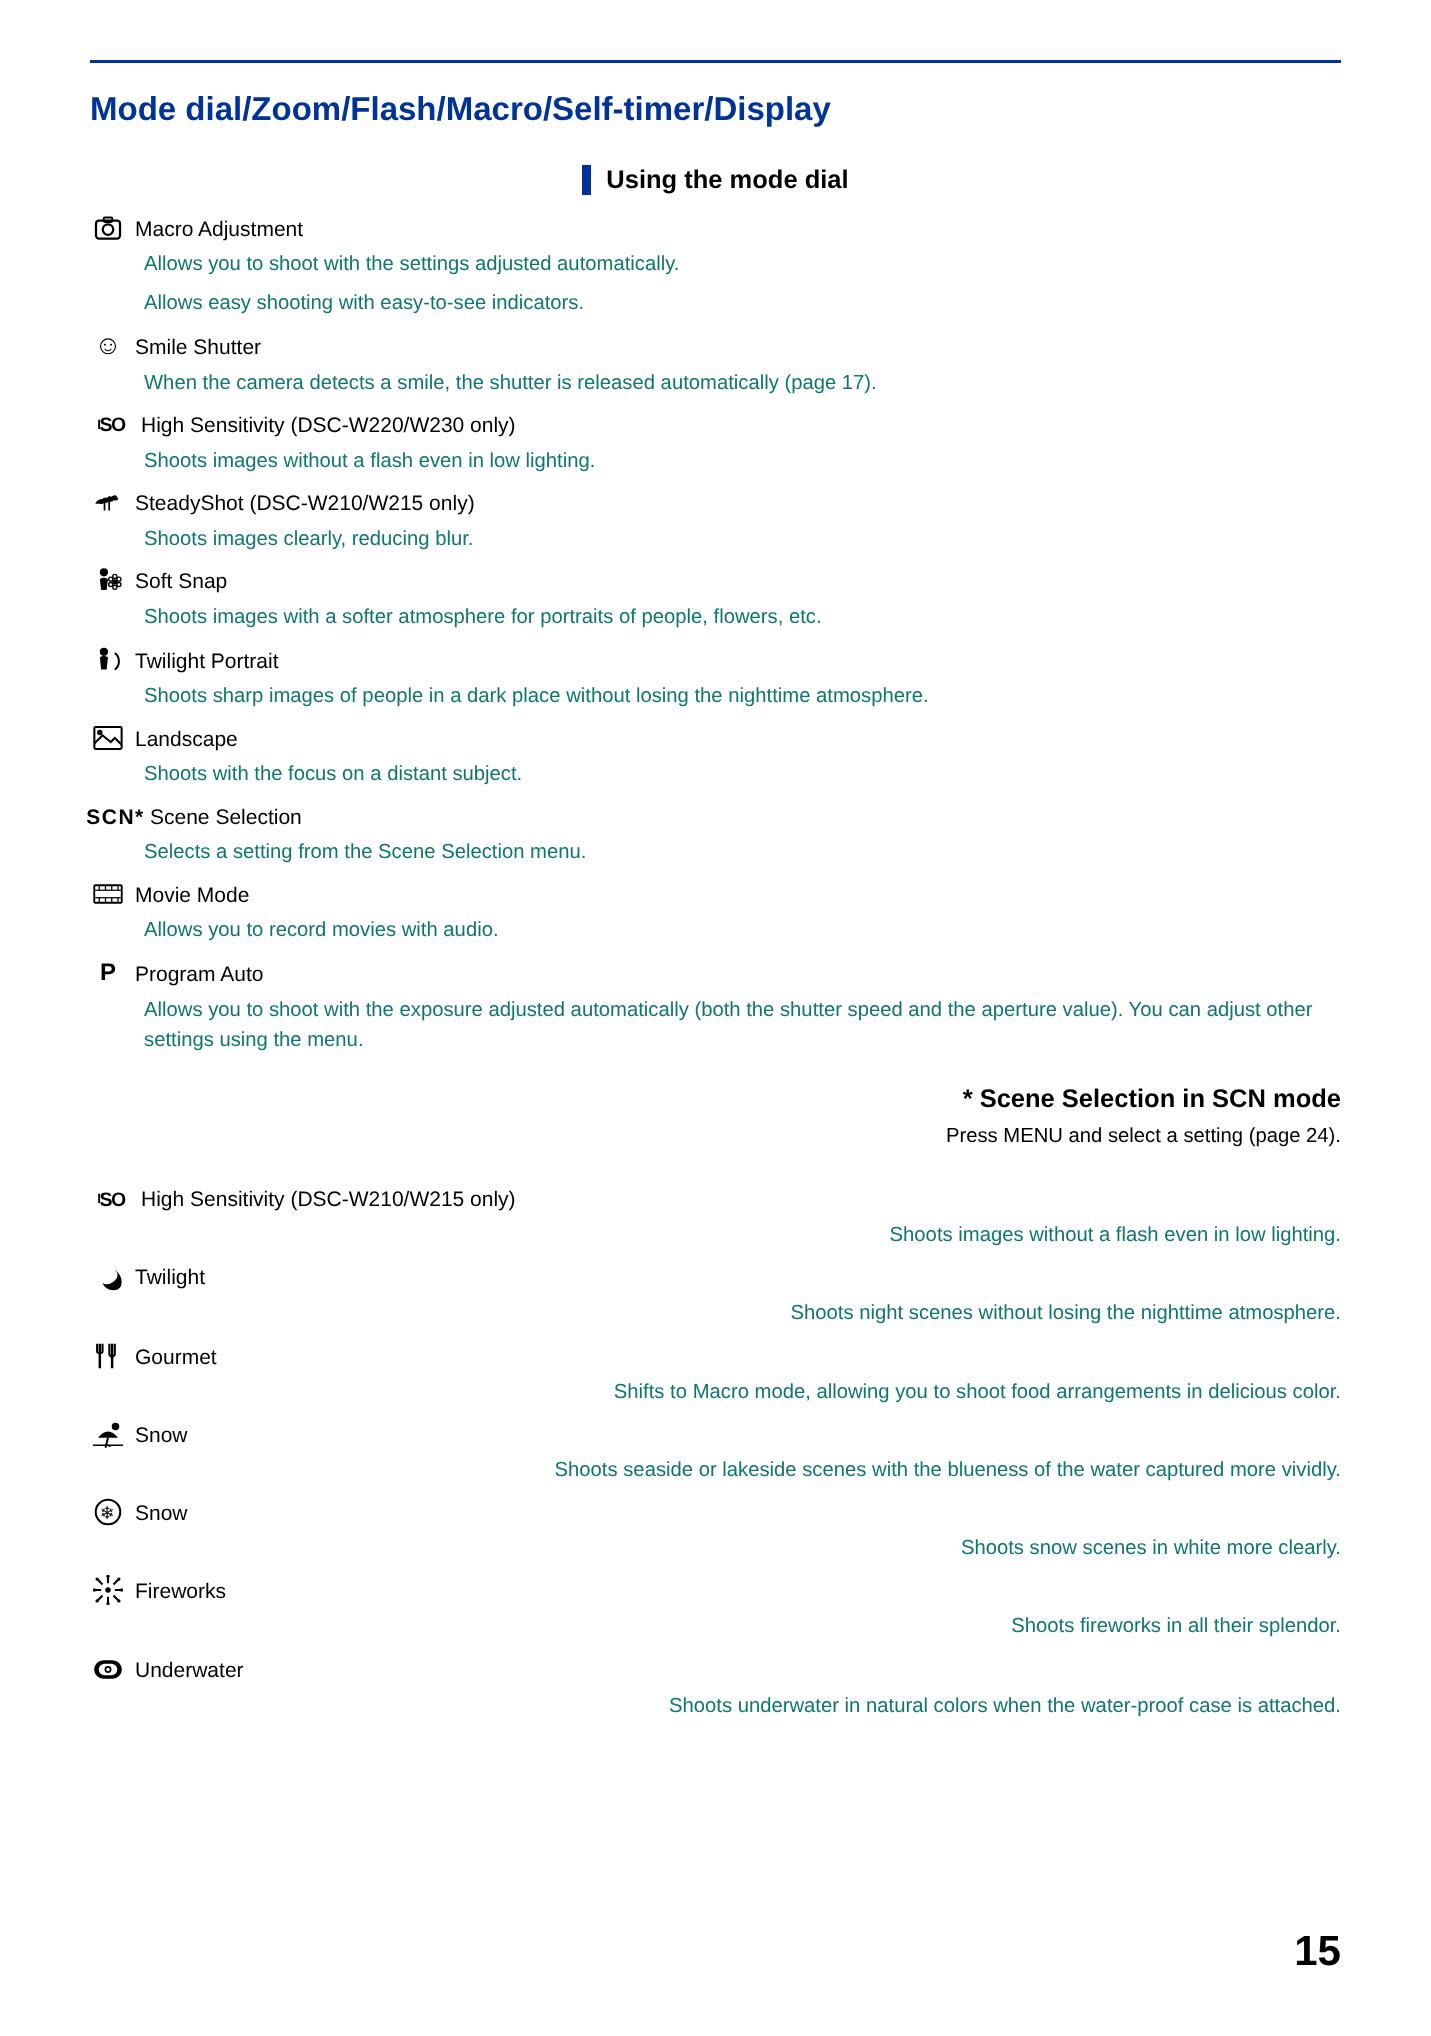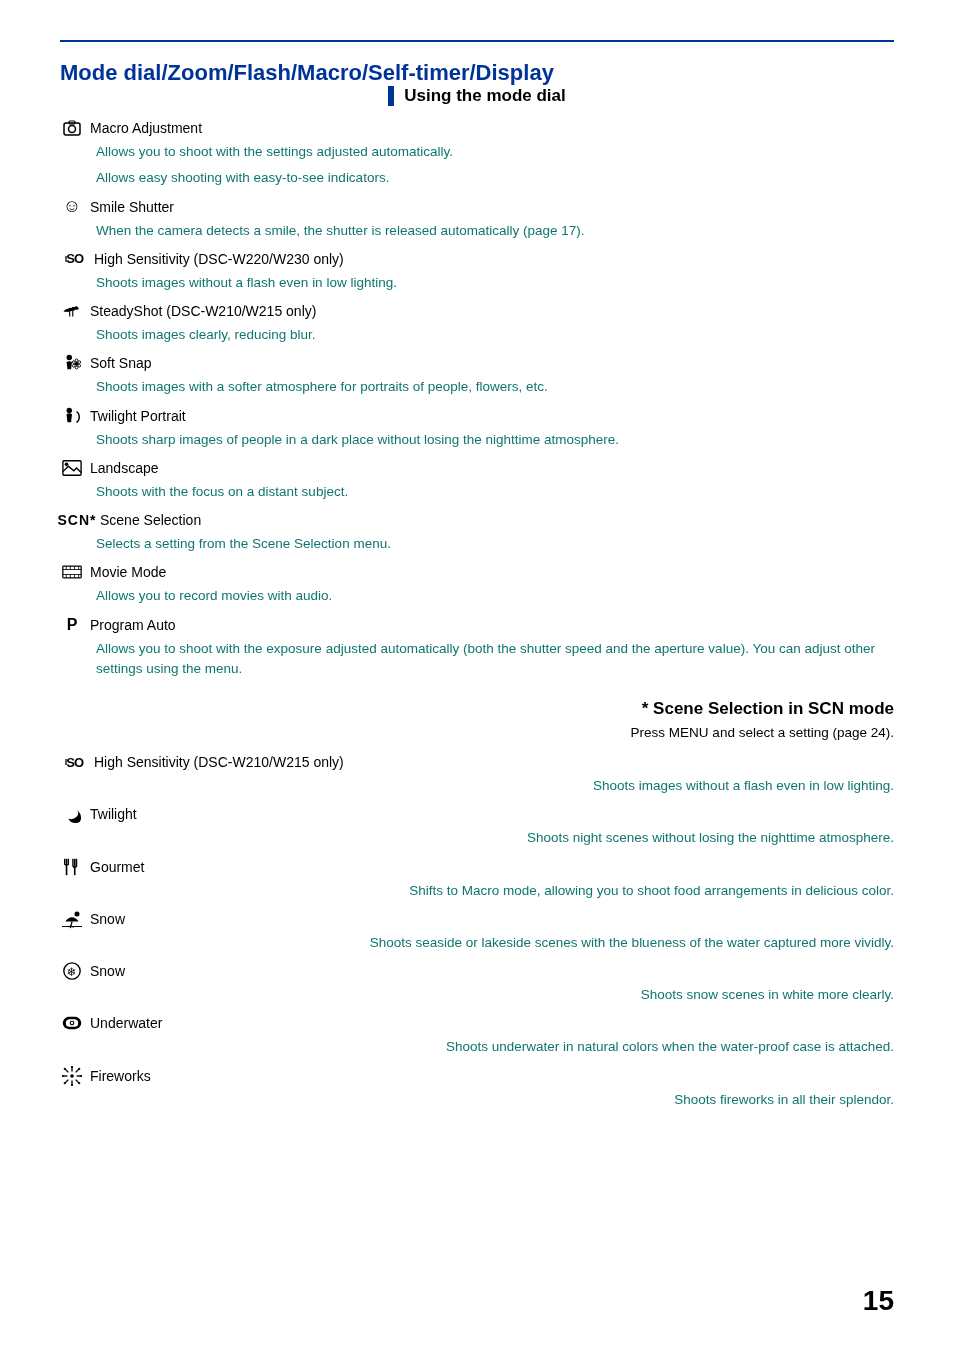--- a/index.html
+++ b/index.html
@@ -8,20 +8,21 @@
       font-family: Arial, sans-serif;
       font-size: 14px;
       color: #000;
       width: 954px;
       min-height: 1357px;
       padding: 40px 60px 40px 60px;
     }
     .page-header {
       border-top: 2px solid #003399;
       padding-top: 18px;
+      margin-bottom: 24px;
     }
     .page-title {
       font-size: 22px;
       font-weight: bold;
       color: #003399;
     }
     .section-title {
       font-size: 17px;
       font-weight: bold;
       color: #000;
@@ -84,21 +85,21 @@
       font-style: italic;
     }
     .subsection-title {
       font-size: 17px;
       font-weight: bold;
       margin-top: 20px;
       margin-bottom: 6px;
     }
     .subsection-desc {
       margin-left: 18px;
-      margin-bottom: 10px;
+      margin-bottom: 23px;
       font-size: 13.5px;
     }
     .page-number {
       position: fixed;
       bottom: 40px;
       right: 60px;
       font-size: 28px;
       font-weight: bold;
     }
     
@@ -325,35 +326,20 @@
     <div class="item-label-row">
       <span class="icon">
         <svg viewBox="0 0 22 22" width="22" height="22">
           <circle cx="11" cy="11" r="9" stroke="#000" stroke-width="1.5" fill="none"></circle>
           <text x="5" y="16" font-size="13" font-family="Arial" fill="#000">❄</text>
         </svg>
       </span>
       <span class="item-name">Snow</span>
     </div>
     <div class="item-desc">Shoots snow scenes in white more clearly.</div>
-  </div>
-
-  <div class="item-block">
-    <div class="item-label-row">
-      <span class="icon">
-        <svg viewBox="0 0 26 18" width="26" height="18">
-          <rect x="1" y="1" width="24" height="16" rx="8" fill="#000"></rect>
-          <rect x="5" y="4" width="16" height="10" rx="5" fill="#fff"></rect>
-          <circle cx="13" cy="9" r="3" fill="#000"></circle>
-          <circle cx="13" cy="9" r="1.5" fill="#fff"></circle>
-        </svg>
-      </span>
-      <span class="item-name">Underwater</span>
-    </div>
-    <div class="item-desc">Shoots underwater in natural colors when the water-proof case is attached.</div>
   </div>
 
   <div class="item-block">
     <div class="item-label-row">
       <span class="icon">
         <svg viewBox="0 0 22 22" width="22" height="22">
           <circle cx="11" cy="11" r="2" fill="#000"></circle>
           <line x1="11" y1="1" x2="11" y2="6" stroke="#000" stroke-width="1.5"></line>
           <line x1="11" y1="16" x2="11" y2="21" stroke="#000" stroke-width="1.5"></line>
           <line x1="1" y1="11" x2="6" y2="11" stroke="#000" stroke-width="1.5"></line>
@@ -369,15 +355,30 @@
           <circle cx="3" cy="3" r="1.2" fill="#000"></circle>
           <circle cx="19" cy="3" r="1.2" fill="#000"></circle>
           <circle cx="3" cy="19" r="1.2" fill="#000"></circle>
           <circle cx="19" cy="19" r="1.2" fill="#000"></circle>
         </svg>
       </span>
       <span class="item-name">Fireworks</span>
     </div>
     <div class="item-desc">Shoots fireworks in all their splendor.</div>
   </div>
+
+  <div class="item-block">
+    <div class="item-label-row">
+      <span class="icon">
+        <svg viewBox="0 0 26 18" width="26" height="18">
+          <rect x="1" y="1" width="24" height="16" rx="8" fill="#000"></rect>
+          <rect x="5" y="4" width="16" height="10" rx="5" fill="#fff"></rect>
+          <circle cx="13" cy="9" r="3" fill="#000"></circle>
+          <circle cx="13" cy="9" r="1.5" fill="#fff"></circle>
+        </svg>
+      </span>
+      <span class="item-name">Underwater</span>
+    </div>
+    <div class="item-desc">Shoots underwater in natural colors when the water-proof case is attached.</div>
+  </div>
 </div>
 
 <div class="page-number">15</div>
 
 </body></html>

